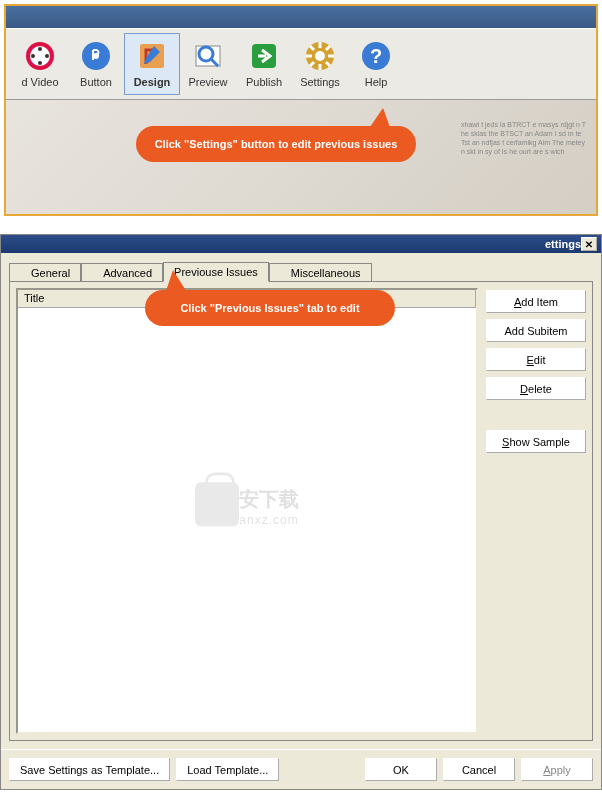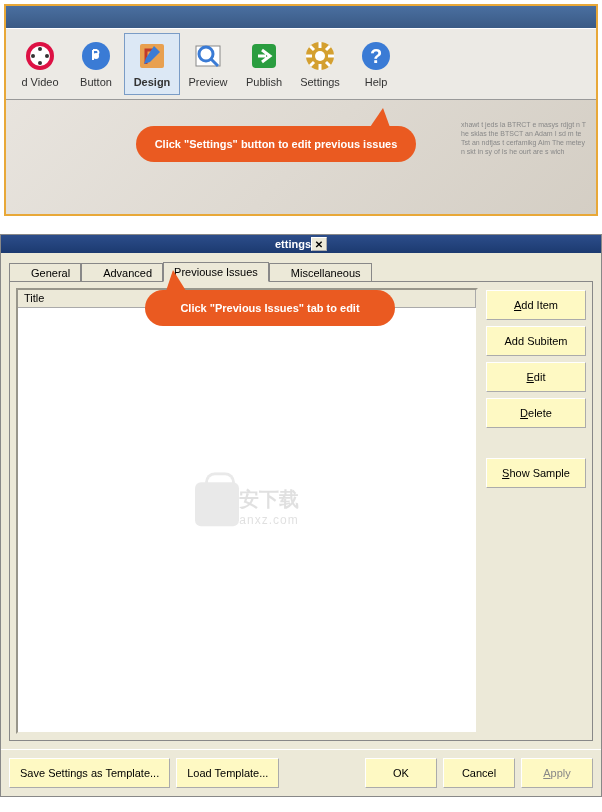--- a/index.html
+++ b/index.html
@@ -15,38 +15,38 @@
 .tb-icon { width: 32px; height: 32px; display: flex; align-items: center; justify-content: center; margin-bottom: 4px; }
 .tb-label { font-size: 11px; color: #333; }
 .content-bg { background: linear-gradient(135deg, #e8e4de 0%, #d4cec4 100%); height: 120px; position: relative; }
 .blurry-text { position: absolute; right: 10px; top: 20px; width: 125px; font-size: 7px; color: #888; line-height: 1.3; word-break: break-all; }
 
 .callout1 { position: absolute; left: 130px; top: 120px; width: 280px; height: 36px; background: #ea5a21; border-radius: 18px; display: flex; align-items: center; justify-content: center; color: #fff; font-weight: bold; font-size: 11px; }
 .callout1::before { content: ''; position: absolute; top: -18px; right: 25px; border-left: 15px solid transparent; border-right: 8px solid transparent; border-bottom: 22px solid #ea5a21; }
 
 
 .dialog { margin-top: 18px; border: 1px solid #888; background: #ece9d8; position: relative; }
-.dlg-titlebar { height: 18px; background: linear-gradient(#2c4d8a, #1c3a70); color: #fff; font-size: 11px; font-weight: bold; padding: 2px 4px; display: flex; justify-content: center; align-items: center; }
+.dlg-titlebar { height: 18px; background: linear-gradient(#2c4d8a, #1c3a70); color: #fff; font-size: 11px; font-weight: bold; padding: 2px 4px; display: flex; justify-content: flex-end; align-items: center; }
 .close-x { width: 16px; height: 14px; background: #ece9d8; color: #000; display: flex; align-items: center; justify-content: center; border: 1px outset #fff; font-size: 10px; cursor: pointer; }
 
 .tabs { display: flex; padding: 8px 8px 0 8px; position: relative; }
 .tab { padding: 3px 10px; border: 1px solid #888; border-bottom: none; background: #ece9d8; cursor: pointer; font-size: 11px; margin-right: 0; position: relative; }
 .tab.active { background: #ece9d8; border-bottom: 1px solid #ece9d8; z-index: 2; top: 1px; }
 .tab:not(.active) { top: 2px; padding-left: 21px; }
 
 .tab-panel { margin: 0 8px 8px 8px; border: 1px solid #888; background: #ece9d8; padding: 6px; height: 460px; display: flex; gap: 8px; position: relative; }
 
 .list-area { flex: 1; background: #fff; border: 2px inset #ece9d8; position: relative; }
 .list-header { display: flex; background: #ece9d8; border-bottom: 1px solid #aaa; height: 18px; }
 .col-h { padding: 2px 6px; border-right: 1px solid #aaa; font-size: 11px; }
 .col-h.title-col { width: 200px; }
 .col-h.url-col { flex: 1; }
 
 .right-buttons { width: 100px; display: flex; flex-direction: column; gap: 6px; padding-top: 2px; }
-.win-btn { height: 30px; border: 1px outset #fff; background: #fef9c3; font-size: 11px; cursor: pointer; }
+.win-btn { height: 23px; border: 1px outset #fff; background: #ffffff; font-size: 11px; cursor: pointer; }
 .win-btn u { text-decoration: underline; }
 .spacer { height: 18px; }
 
 .callout2 { position: absolute; left: 145px; top: 290px; width: 250px; height: 36px; background: #ea5a21; border-radius: 18px; display: flex; align-items: center; justify-content: center; color: #fff; font-weight: bold; font-size: 11px; z-index: 10; }
 .callout2::before { content: ''; position: absolute; top: -20px; left: 20px; border-left: 8px solid transparent; border-right: 15px solid transparent; border-bottom: 24px solid #ea5a21; }
 
 .watermark { position: absolute; left: 50%; top: 50%; transform: translate(-50%, -60%); opacity: 0.25; text-align: center; color: #888; pointer-events: none; }
 .watermark .bag { width: 44px; height: 44px; background: #aaa; border-radius: 6px; margin: 0 auto 4px; position: relative; }
 .watermark .bag::before { content: ''; position: absolute; top: -10px; left: 10px; width: 24px; height: 14px; border: 3px solid #aaa; border-bottom: none; border-radius: 10px 10px 0 0; }
 .watermark .cn { font-size: 20px; font-weight: bold; }

